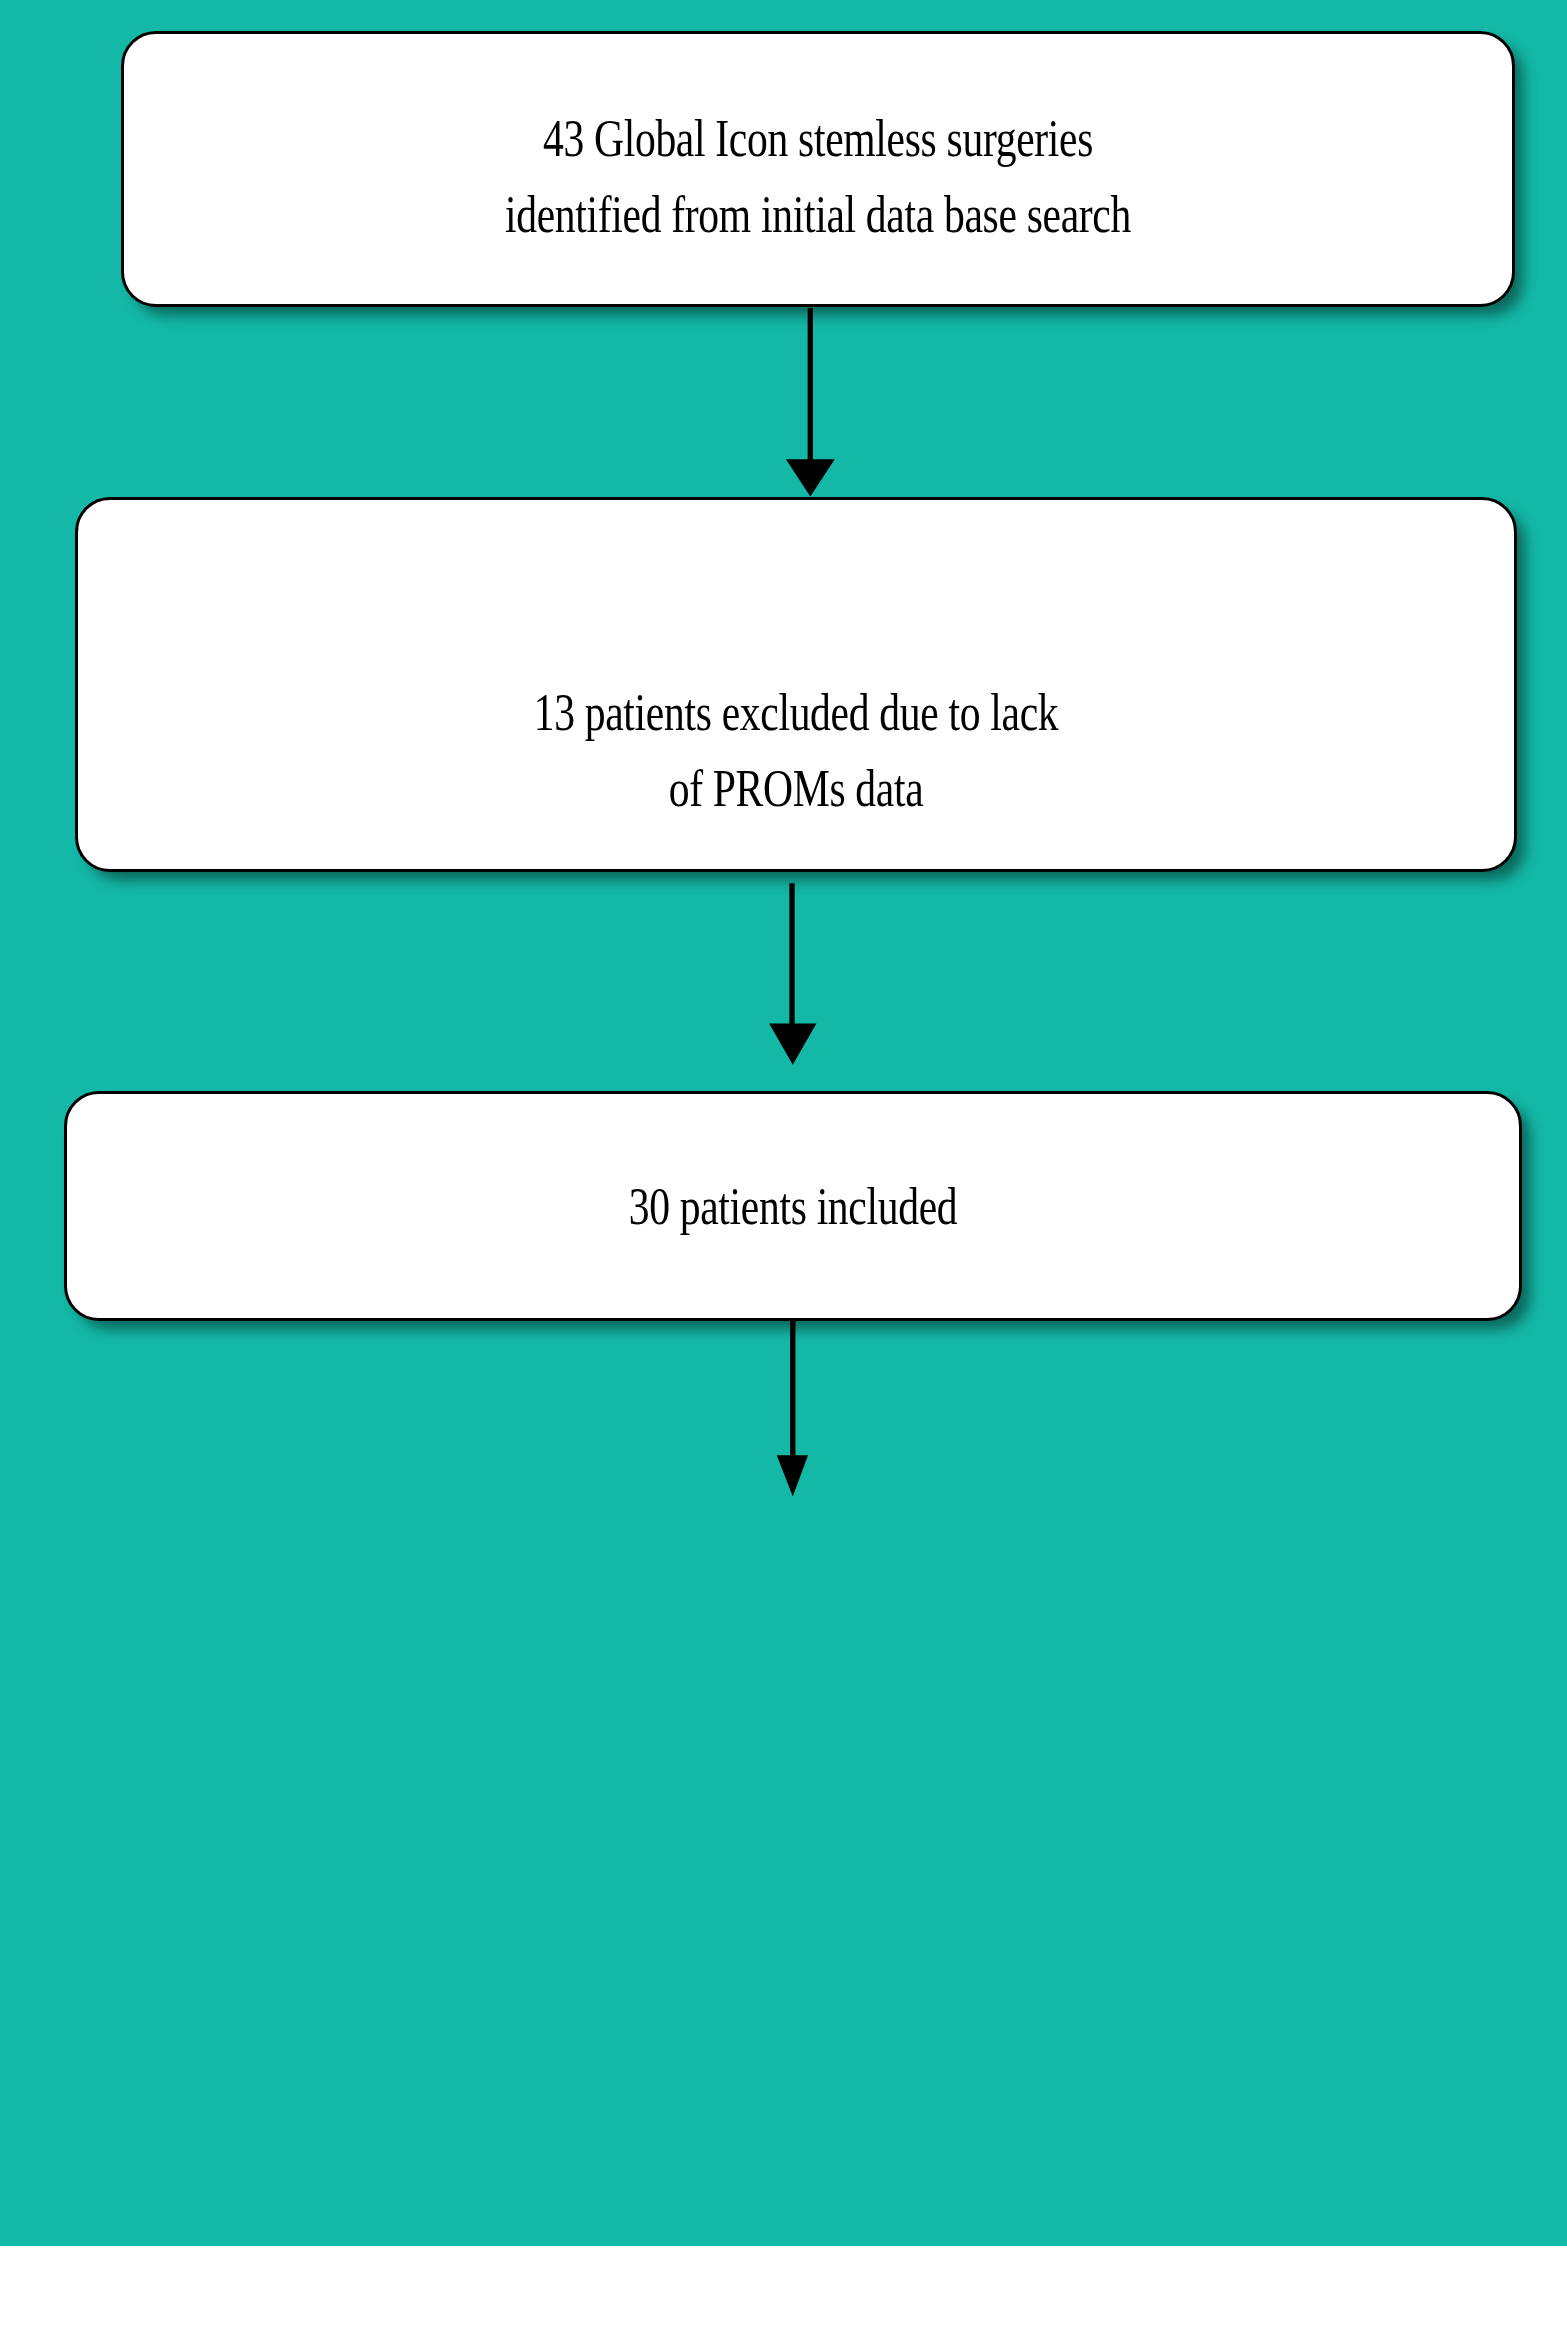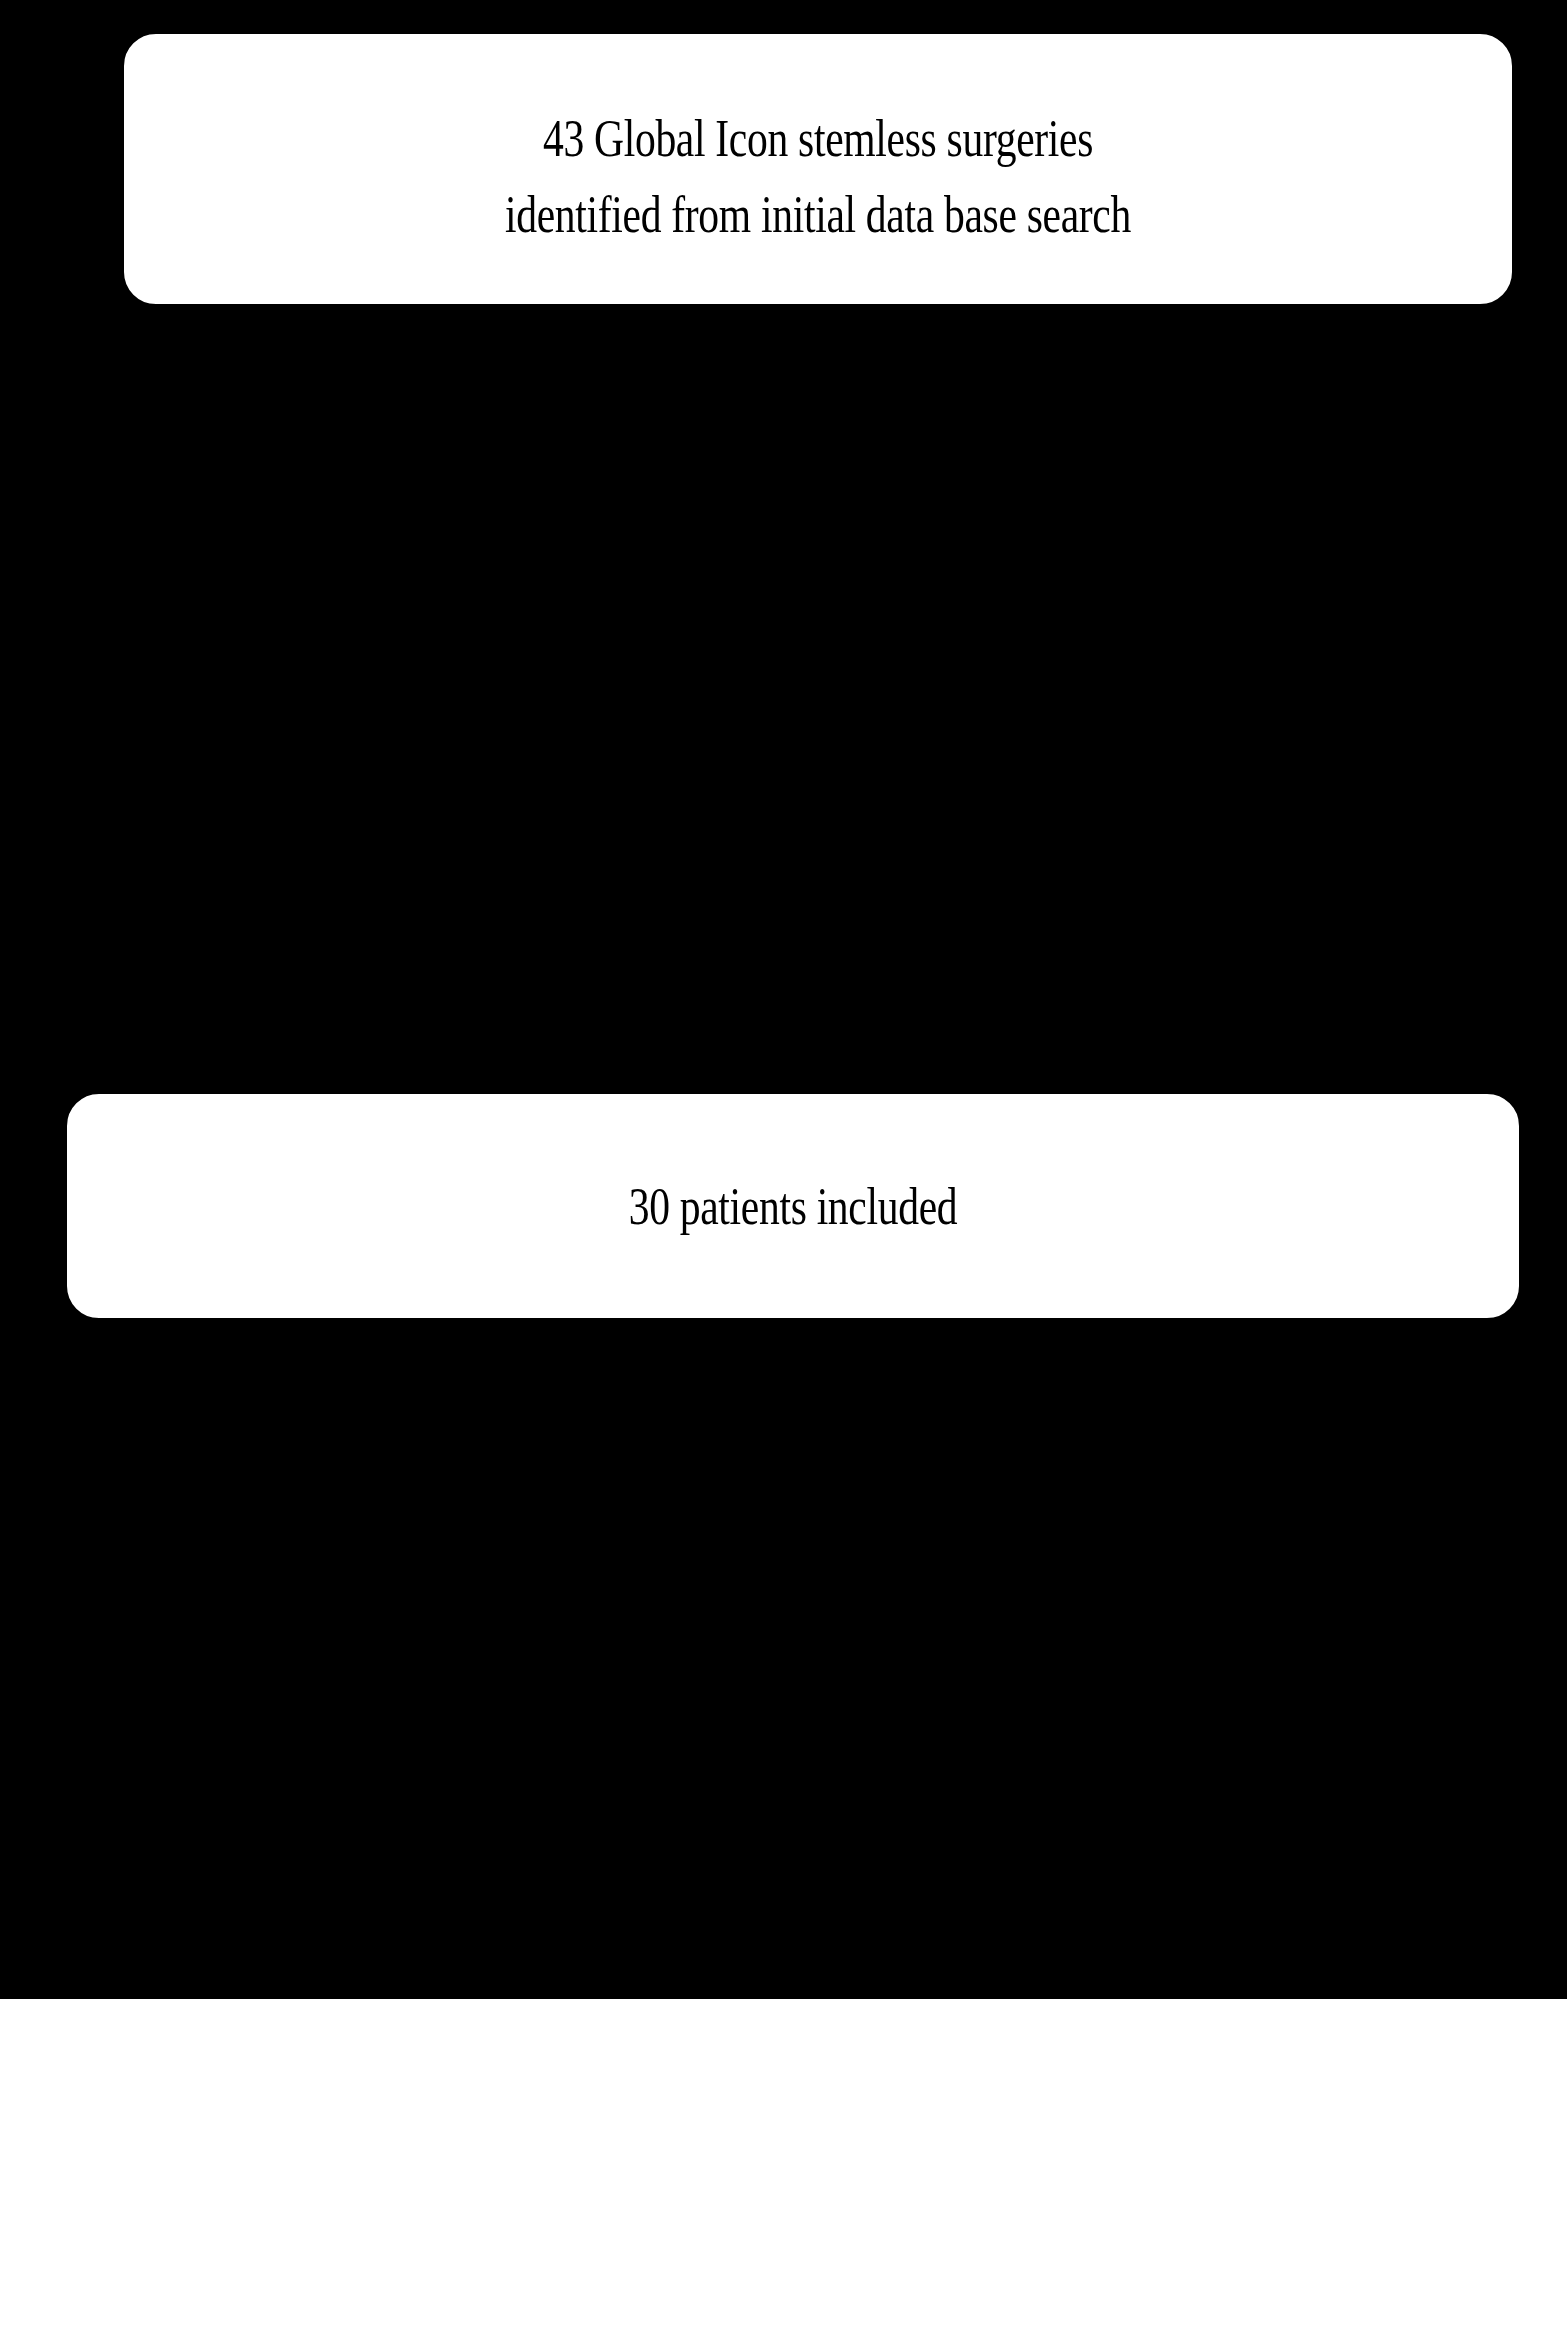--- a/index.html
+++ b/index.html
@@ -4,22 +4,22 @@
 <title>Study Flowchart</title>
 <style>
   html, body {
     margin: 0;
     padding: 0;
     background: #ffffff;
   }
   #canvas {
     position: relative;
     width: 1568px;
-    height: 1999px;
-    background: #000000;
+    height: 2246px;
+    background: #14b8a6;
     overflow: hidden;
     font-family: "Liberation Serif", "DejaVu Serif", serif;
   }
 
   .fc-box {
     position: absolute;
     box-sizing: border-box;
     background: #ffffff;
     border: 3.8px solid #000000;
     border-radius: 35px;
@@ -83,20 +83,24 @@
       <line x1="1039" y1="1726" x2="1039" y2="1912" stroke="#000000" stroke-width="7"></line>
       <polygon points="1018,1908 1059,1908 1039,1962" fill="#000000"></polygon>
     </g>
   </svg>
 
   <div id="box-1" class="fc-box">
     <div id="box1-text" class="fc-text">43 Global Icon stemless surgeries
 identified from initial data base search</div>
   </div>
 
+  <div id="box-2" class="fc-box">
+    <div id="box2-text" class="fc-text">13 patients excluded due to lack
+of PROMs data</div>
+  </div>
 
   <div id="box-3" class="fc-box">
     <div id="box3-text" class="fc-text">30 patients included</div>
   </div>
 
 
 </div>
 
 
 </body></html>

